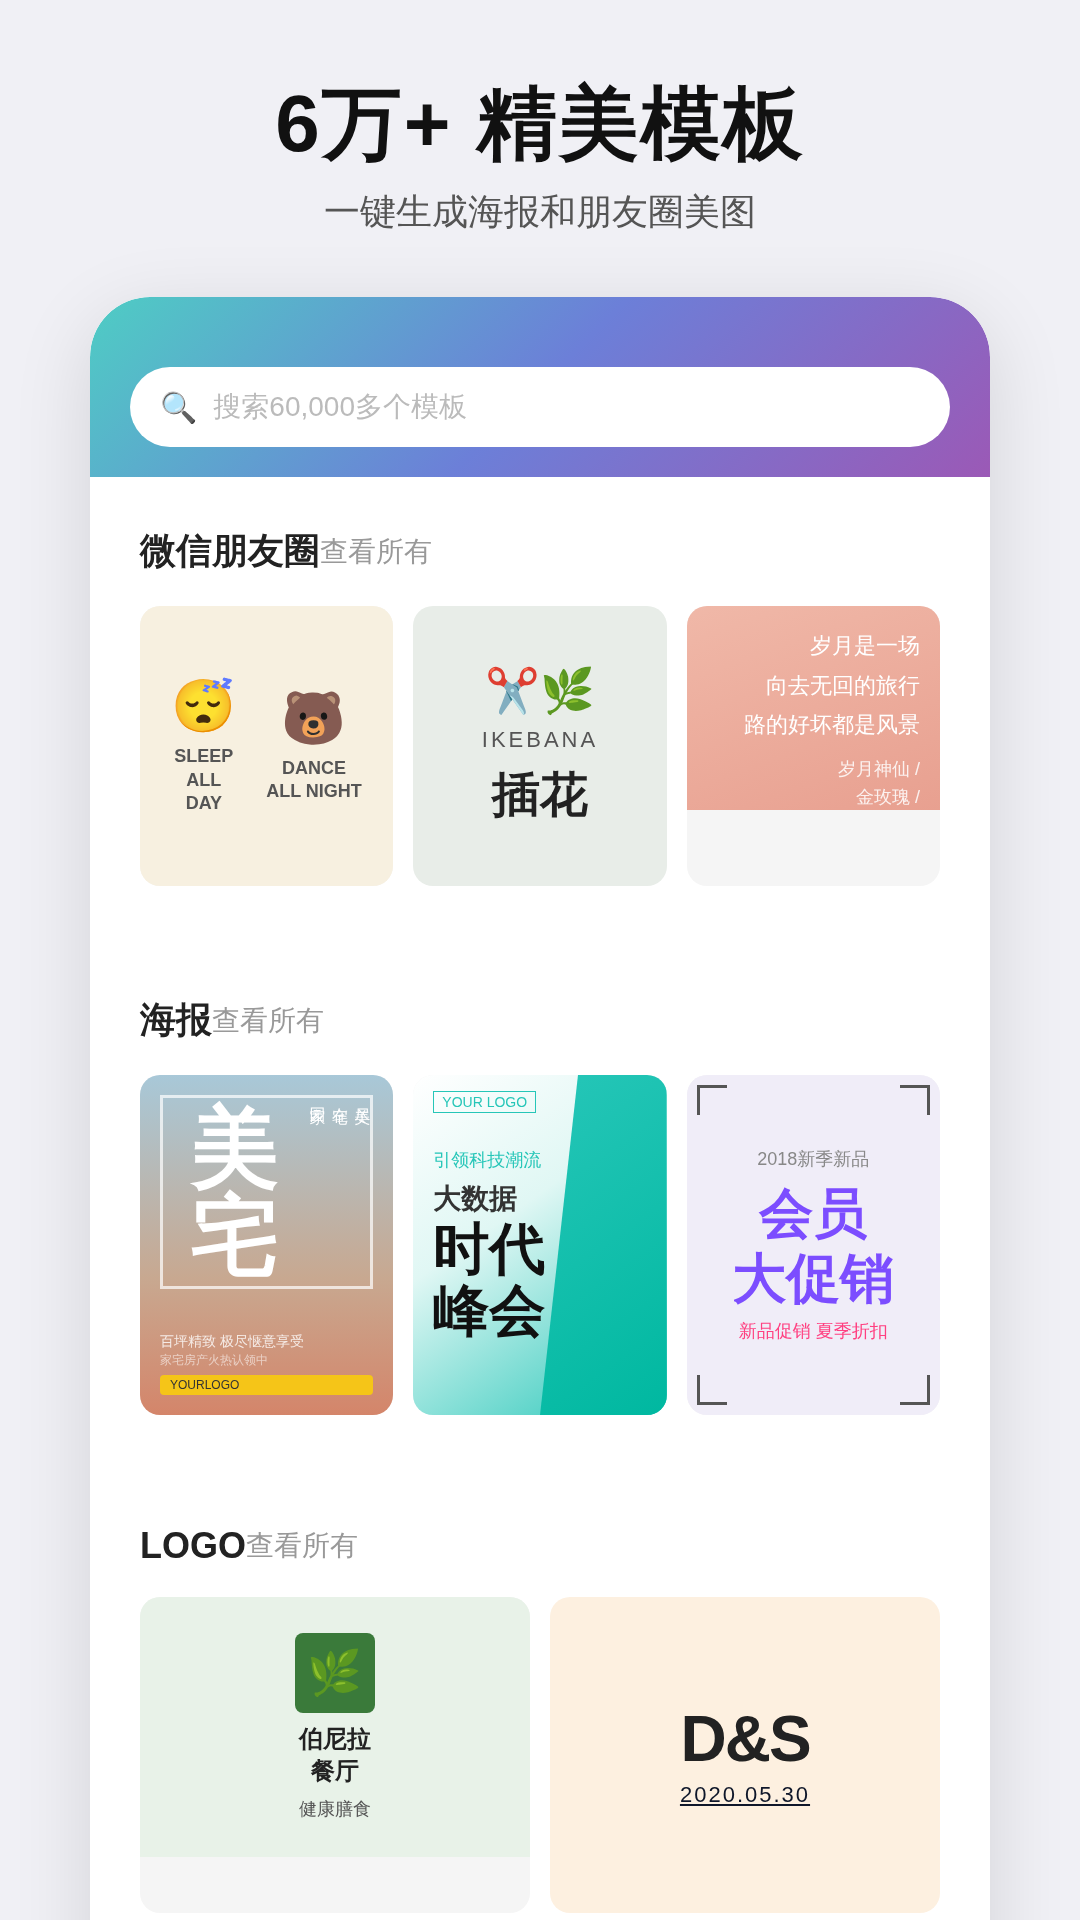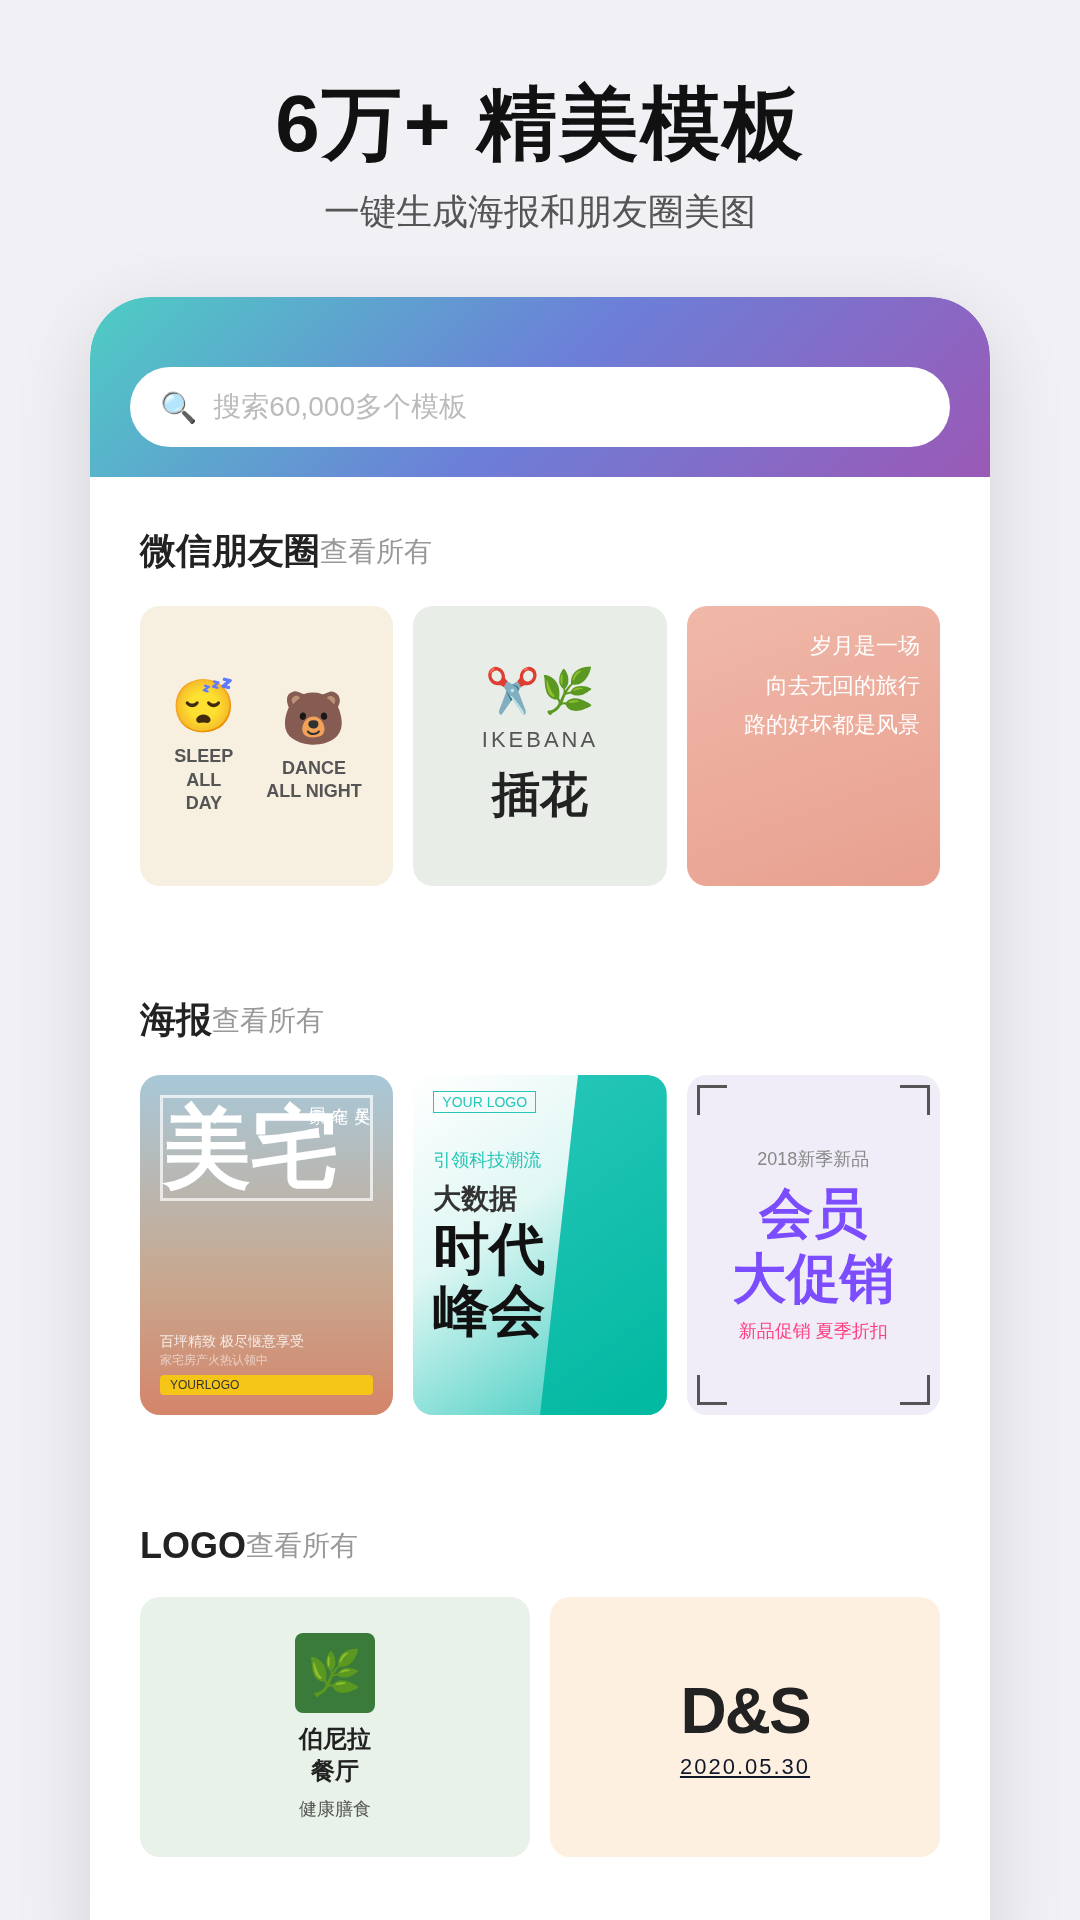--- a/index.html
+++ b/index.html
@@ -167,21 +167,21 @@
       color: #555;
       letter-spacing: 3px;
     }
     .ikebana-text-cn {
       font-size: 48px;
       font-weight: 700;
       color: #222;
     }
 
     .wechat-card-3 {
-      height: 280px;
+      height: 204px;
       background: linear-gradient(160deg, #f0b8a8 0%, #e8a090 100%);
       display: flex;
       flex-direction: column;
       justify-content: space-between;
       padding: 20px;
       gap: 12px;
     }
     .wechat-card-3-poem {
       font-size: 22px;
       color: #fff;
@@ -202,21 +202,21 @@
       position: relative;
       padding: 20px;
       display: flex;
       flex-direction: column;
     }
     .poster-title-big {
       font-size: 88px;
       font-weight: 900;
       color: #fff;
       border: 3px solid rgba(255,255,255,0.7);
-      padding: 6px 0;
+      padding: 6px 28px;
       display: inline-block;
       line-height: 1;
     }
     .poster-side-text {
       font-size: 16px;
       color: #fff;
       writing-mode: vertical-rl;
       position: absolute;
       top: 20px;
       right: 20px;
@@ -351,21 +351,21 @@
       font-weight: 700;
       color: #222;
       text-align: center;
     }
     .logo-card-2-sub {
       font-size: 18px;
       color: #555;
     }
 
     .logo-card-3 {
-      height: 260px;
+      height: 316px;
       background: #fdf0e0;
       display: flex;
       flex-direction: column;
       align-items: center;
       justify-content: center;
       gap: 6px;
     }
     .logo-card-3-main {
       font-size: 64px;
       font-weight: 900;
@@ -430,20 +430,24 @@
             <div class="ikebana-text-en">IKEBANA</div>
             <div class="ikebana-text-cn">插花</div>
           </div>
         </div>
 
         <div class="template-card">
           <div class="wechat-card-3">
             <div class="wechat-card-3-poem">
               岁月是一场<br>向去无回的旅行<br>路的好坏都是风景
             </div>
+            <div class="wechat-card-3-sig">
+              <div style="font-size:18px;color:rgba(255,255,255,0.85);">岁月神仙 /</div>
+              <div style="font-size:18px;color:rgba(255,255,255,0.85);">金玫瑰 /</div>
+            </div>
           </div>
         </div>
       </div>
     </div>
 
     <div class="section-gap"></div>
 
     <div class="section">
       <div class="section-header">
         <div class="section-title">海报</div>

